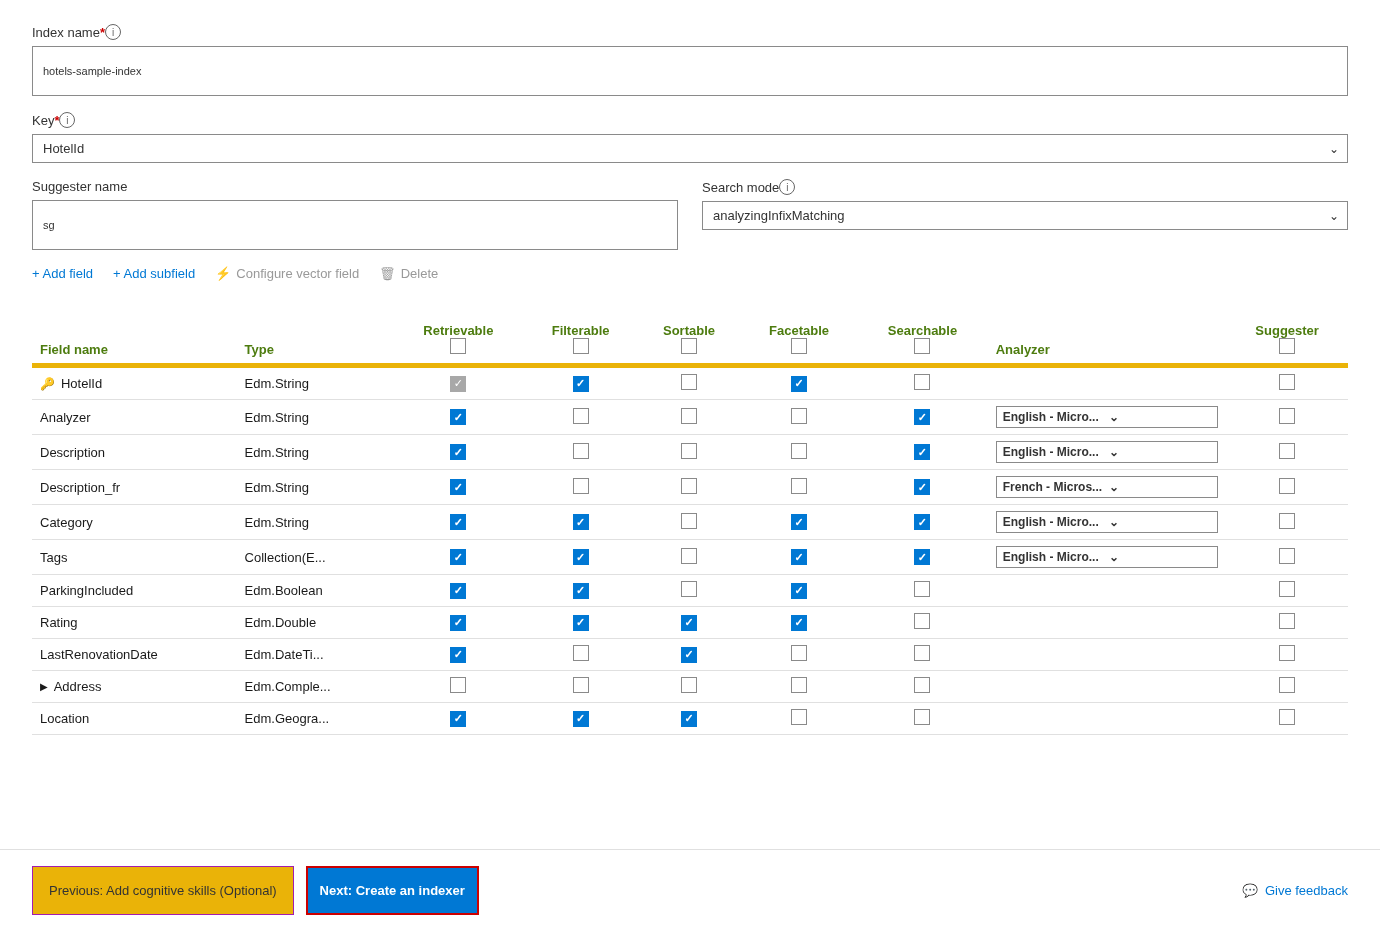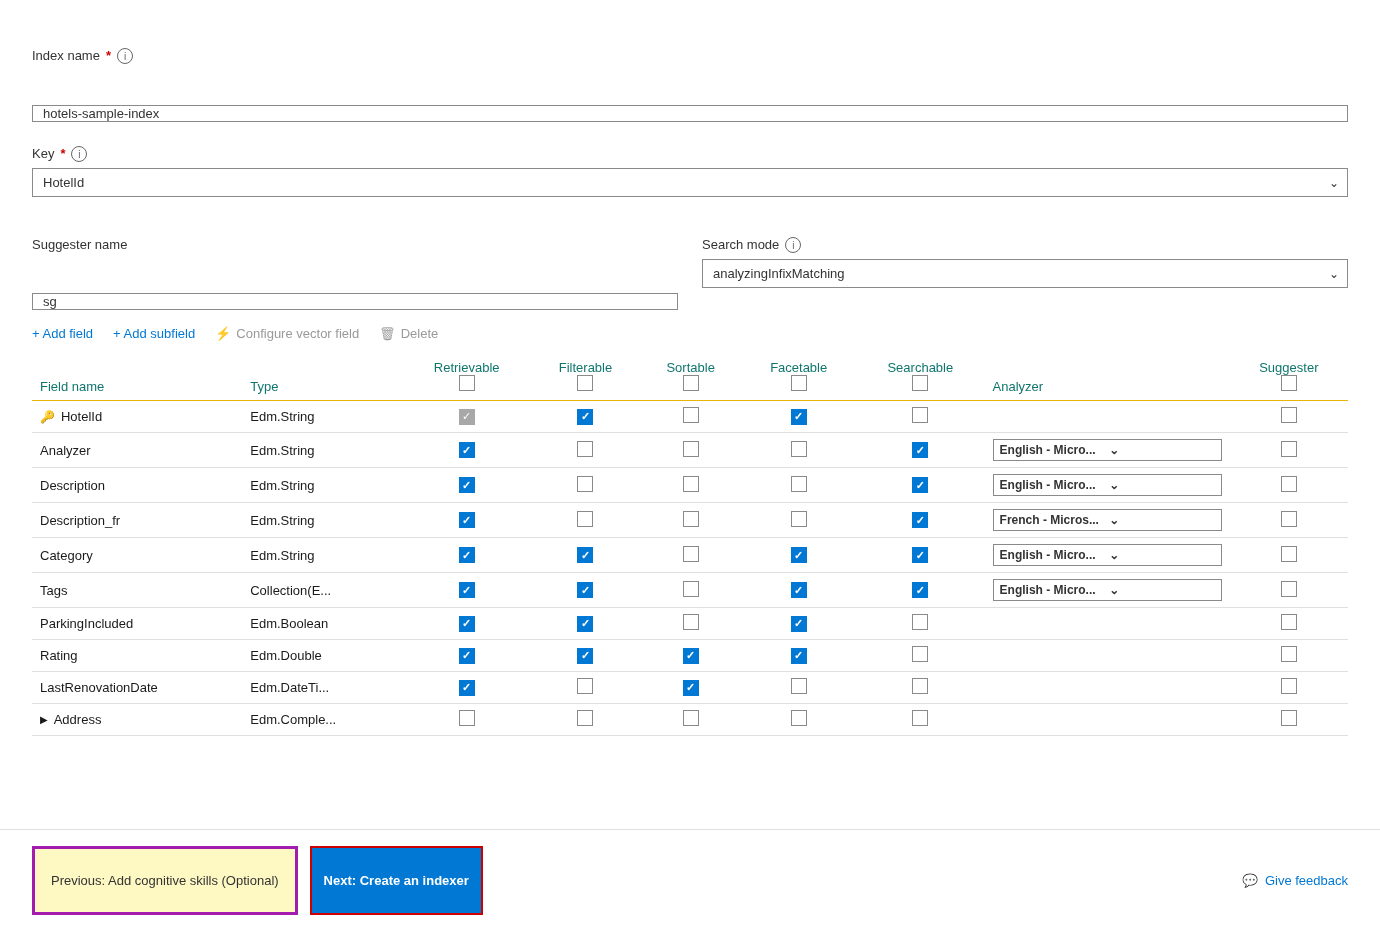--- a/index.html
+++ b/index.html
@@ -9,51 +9,48 @@
       color: #1a1a1a;
       background: #fff;
       padding: 24px 32px;
       min-height: 931px;
     }
 
     .form-group { margin-bottom: 16px; }
 
     .label-row {
       display: flex;
-      align-items: flex-start;
-      gap: 6px;
+      align-items: center;
       margin-bottom: 6px;
       font-size: 13px;
       color: #333;
-      margin-top: 24px;
     }
 
     .required { color: #c00; font-weight: bold; }
 
     .info-icon {
       display: inline-flex;
       align-items: center;
       justify-content: center;
       width: 16px;
       height: 16px;
       border: 1px solid #666;
       border-radius: 50%;
       font-size: 10px;
       color: #666;
       cursor: default;
     }
 
     .text-input {
       width: 100%;
       border: 1px solid #8a8a8a;
-      padding: 0 10px;
-      font-size: 13px;
+      padding: 18px 10px;
+      font-size: 11px;
       color: #333;
       outline: none;
-      margin-top: 35px;
     }
 
     .select-wrapper {
       position: relative;
       border: 1px solid #8a8a8a;
       background: #fff;
     }
 
     .select-field {
       width: 100%;
@@ -79,21 +76,21 @@
 
     .two-col {
       display: grid;
       grid-template-columns: 1fr 1fr;
       gap: 24px;
     }
 
     .toolbar {
       display: flex;
       gap: 20px;
-      margin-bottom: 5px;
+      margin-bottom: 28px;
       padding-bottom: 8px;
     }
 
     .toolbar-btn {
       display: flex;
       align-items: center;
       gap: 5px;
       background: none;
       border: none;
       cursor: pointer;
@@ -109,25 +106,25 @@
 
     
     .fields-table {
       width: 100%;
       border-collapse: collapse;
       font-size: 13px;
     }
 
     .fields-table th {
       text-align: left;
-      font-weight: 400;
+      font-weight: 700;
       padding: 6px 8px;
-      border-bottom: 1px solid #eab308;
+      border-bottom: 5px solid #eab308;
       white-space: nowrap;
-      color: #0f766e;
+      color: #4d7c0f;
       vertical-align: bottom;
     }
 
     .fields-table td {
       padding: 6px 8px;
       border-bottom: 1px solid #e0e0e0;
       vertical-align: middle;
     }
 
     .th-center { text-align: center !important; }
@@ -201,23 +198,23 @@
       border-top: 1px solid #e0e0e0;
       padding: 16px 32px;
       display: flex;
       align-items: center;
       justify-content: space-between;
     }
 
     .footer-left { display: flex; gap: 12px; }
 
     .btn-secondary {
-      padding: 24px 16px;
-      border: 3px solid #a21caf;
-      background: #fef9c3;
+      padding: 16px 16px;
+      border: 1px solid #a21caf;
+      background: #eab308;
       color: #333;
       font-size: 13px;
       cursor: pointer;
     }
 
     .btn-primary {
       padding: 8px 12px;
       border: 2px solid #c00;
       background: #0078d4;
       color: #fff;
@@ -510,20 +507,35 @@
           </td>
           <td>Edm.Comple...</td>
           <td class="cb-cell"><div class="cb"></div></td>
           <td class="cb-cell"><div class="cb"></div></td>
           <td class="cb-cell"><div class="cb"></div></td>
           <td class="cb-cell"><div class="cb"></div></td>
           <td class="cb-cell"><div class="cb"></div></td>
           <td></td>
           <td class="cb-cell"><div class="cb"></div></td>
         </tr>
+        <tr>
+          <td>
+            <div class="field-name-cell">
+              <span>Location</span>
+            </div>
+          </td>
+          <td>Edm.Geogra...</td>
+          <td class="cb-cell"><div class="cb checked"></div></td>
+          <td class="cb-cell"><div class="cb checked"></div></td>
+          <td class="cb-cell"><div class="cb checked"></div></td>
+          <td class="cb-cell"><div class="cb"></div></td>
+          <td class="cb-cell"><div class="cb"></div></td>
+          <td></td>
+          <td class="cb-cell"><div class="cb"></div></td>
+        </tr>
       </tbody>
   </table>
 </div>
 
 <div class="footer">
   <div class="footer-left">
     <button class="btn-secondary">Previous: Add cognitive skills (Optional)</button>
     <button class="btn-primary">Next: Create an indexer</button>
   </div>
   <button class="feedback-btn">

